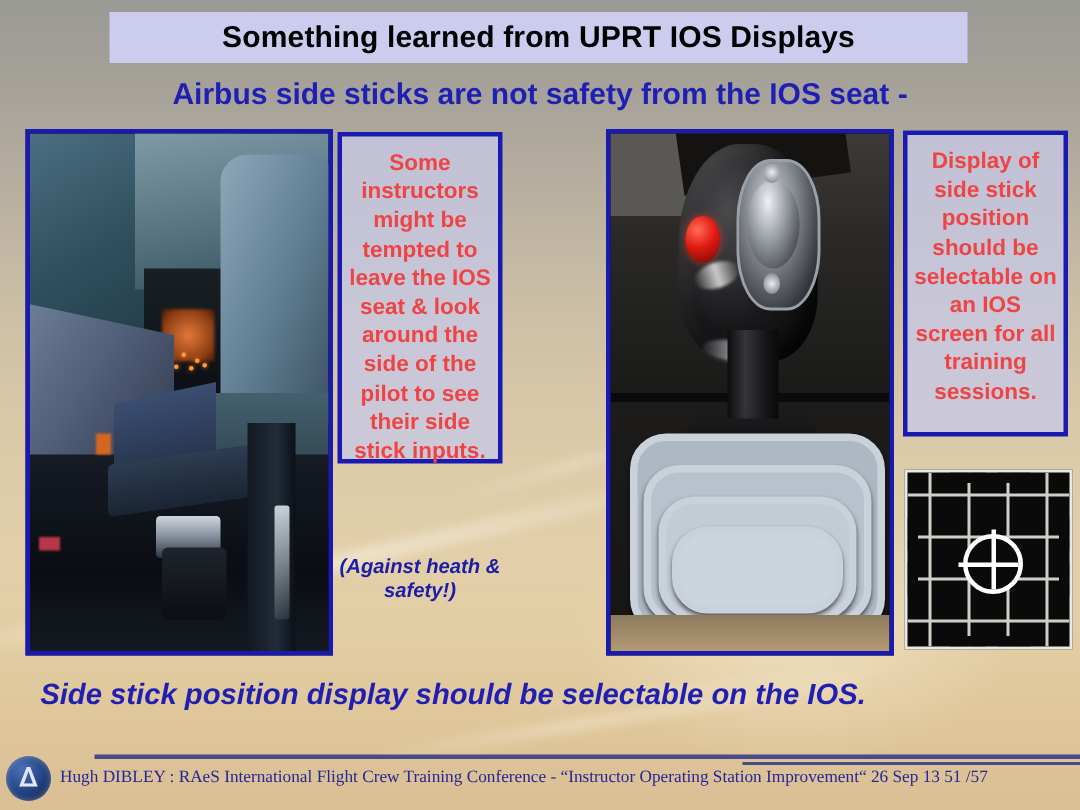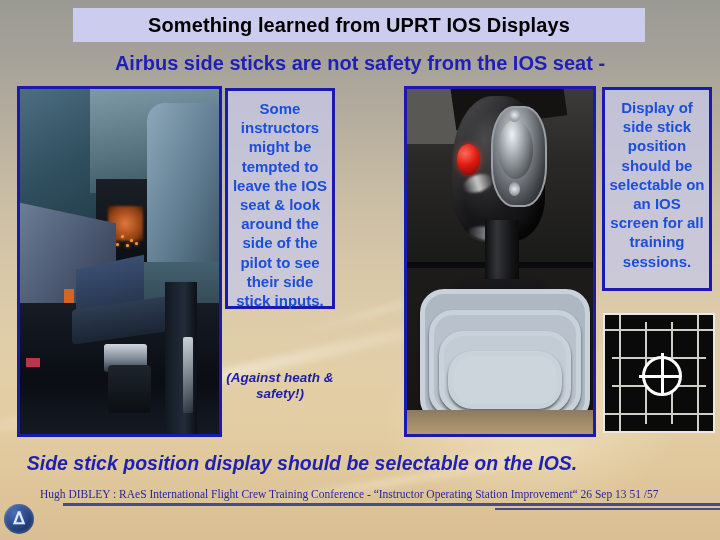--- a/index.html
+++ b/index.html
@@ -261,21 +261,21 @@
     left: 0; top: 93%; width: 100%; height: 7%;
     background: linear-gradient(to bottom, #8d7a5e 0%, #b39a72 100%);
   }
 
   
   .callout {
     position: absolute;
     box-sizing: border-box;
     border: 3px solid #1a1ab0;
     background: rgba(198,200,230,0.78);
-    color: #1d4ed8;
+    color: #ef4444;
     font-weight: bold;
     text-align: center;
     line-height: 1.28;
   }
   .callout-center {
     left: 225px; top: 88px;
     width: 110px; height: 221px;
     font-size: 15px;
     padding: 8px 3px 0 3px;
   }
@@ -365,21 +365,21 @@
     position: absolute;
     left: 50%; top: 50%;
     transform: translate(-50%,-52%);
     color: #dfe8f6;
     font-size: 17px;
     font-weight: bold;
     font-family: "Liberation Serif", serif;
   }
   .footer-text {
     position: absolute;
-    left: 40px; top: 488px;
+    left: 40px; top: 512px;
     width: 680px;
     color: #262699;
     font-family: "Liberation Serif", serif;
     font-size: 11.5px;
     white-space: nowrap;
   }
 </style>
 </head>
 <body>
 

